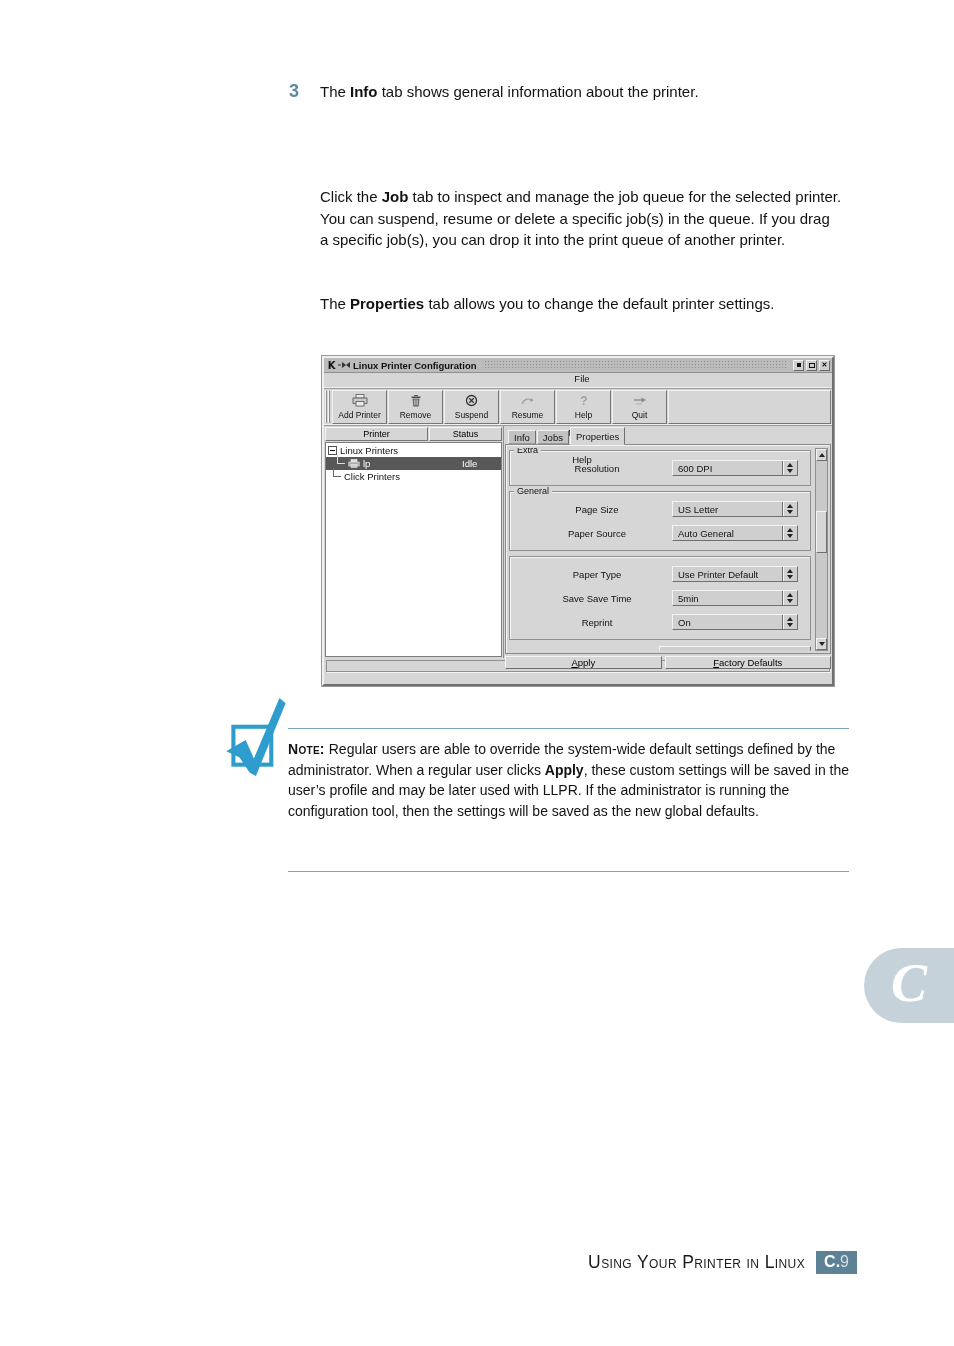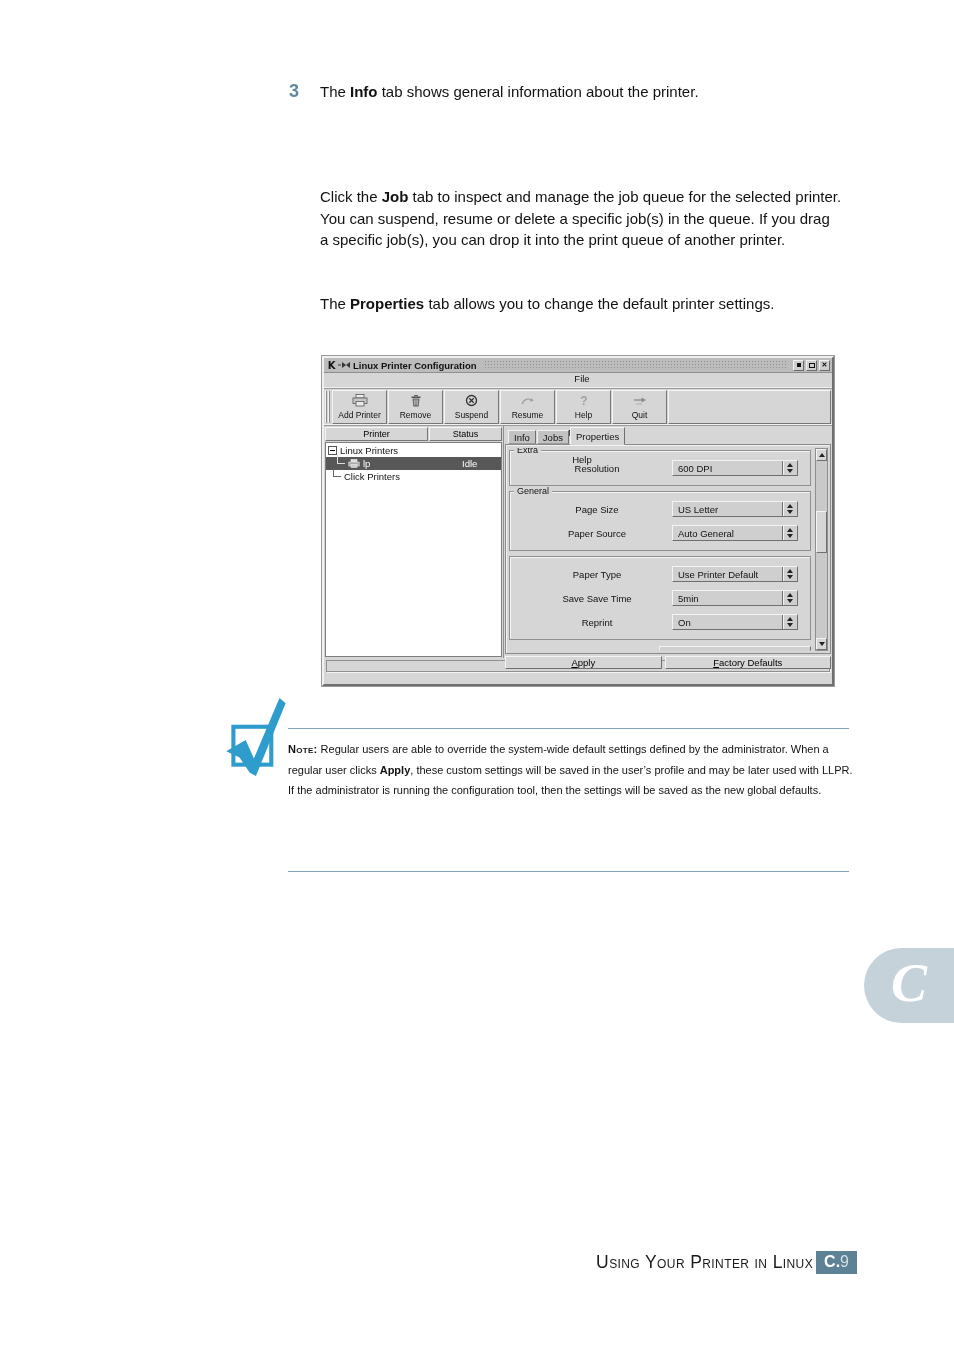--- a/index.html
+++ b/index.html
@@ -89,28 +89,28 @@
   .abtn { background:#d6d6d6; border:1px solid; border-color:#f4f4f4 #6f6f6f #6f6f6f #f4f4f4; font-size:9.5px;
           display:flex; align-items:center; justify-content:center; }
   .abtn-apply { flex:0.94; } .abtn-factory { flex:1; }
   .statusbar { height:16px; padding:2px; }
   .status-inner { height:100%; border:1px solid #8f8f8f; box-shadow:1px 1px 0 #f4f4f4; }
 
   
   .note-icon { position:absolute; left:225px; top:694px; }
   .note-rule { position:absolute; left:288px; width:561px; height:1px; background:#7fa4bb; }
   .nr-top { top:728px; } .nr-bottom { top:871px; }
-  .note-text { position:absolute; left:288px; top:739px; width:566px; font-size:11px; line-height:20.6px; color:#121212; }
+  .note-text { position:absolute; left:288px; top:739px; width:566px; font-size:14px; line-height:20.6px; color:#121212; }
   .note-label { font-weight:bold; font-variant:small-caps; letter-spacing:0.3px; }
 
   
   .side-tab { position:absolute; right:0; top:948px; width:90px; height:75px; background:#c5d2da;
               border-radius:38px 0 0 38px; display:flex; align-items:center; justify-content:center; }
   .side-tab-letter { font:italic bold 54px/1 "Liberation Serif", serif; color:#fff; margin-top:-5px; }
-  .footer { position:absolute; top:1251px; right:97px; display:flex; align-items:center; gap:3px;margin-left:48px; }
+  .footer { position:absolute; top:1251px; right:97px; display:flex; align-items:center; gap:11px;margin-left:48px; }
   .footer-text { font-variant:small-caps; font-size:17.5px; letter-spacing:0.4px; color:#1a1a1a; }
   .badge { background:#5d8195; padding:2px 8px 3px; font-size:16px; display:flex; align-items:baseline; }
   .badge-prefix { color:#ffffff; font-weight:bold; }
   .badge-page { color:#d3dfe7; }
 </style>
 </head>
 <body>
 
 <div class="page">
 

